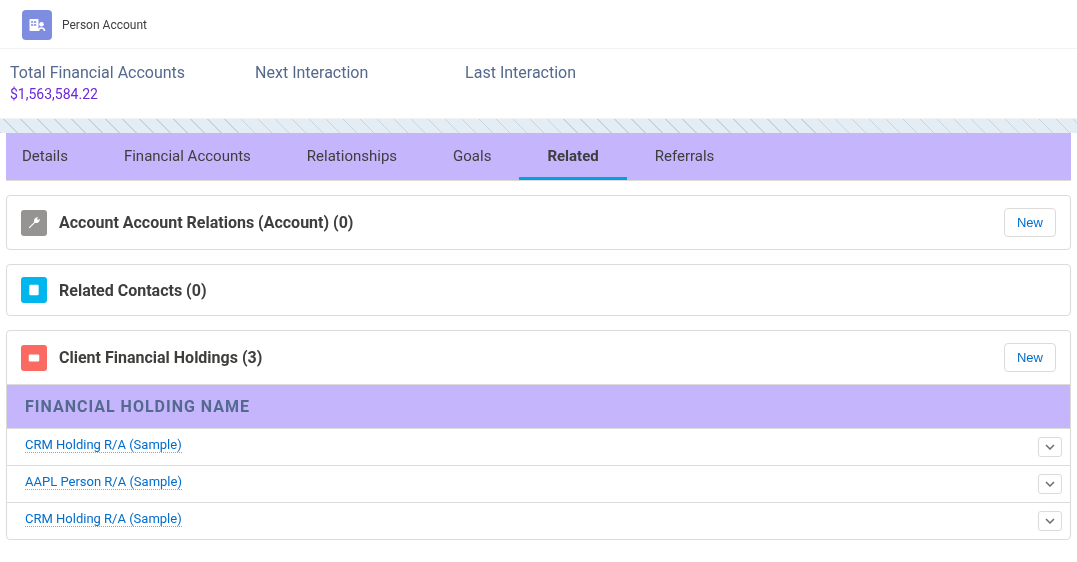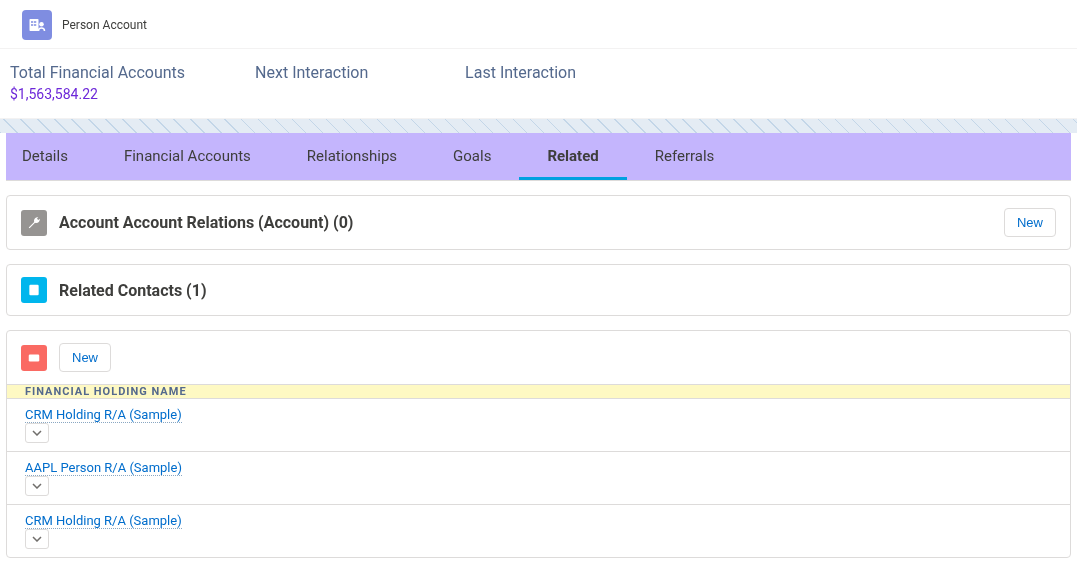--- a/index.html
+++ b/index.html
@@ -113,36 +113,35 @@
     background: #fff;
     color: var(--link);
     border-radius: 4px;
     padding: 6px 12px;
     font-size: 13px;
     cursor: pointer;
   }
 
   
   .col-header {
-    background: #fef9c3;
+    background: #c4b5fd;
     border-top: 1px solid var(--border);
     border-bottom: 1px solid var(--border);
-    padding: 0 18px;
-    font-size: 11px;
+    padding: 12px 18px;
+    font-size: 16px;
     letter-spacing: 1px;
     font-weight: 700;
     color: var(--text-light);
     text-transform: uppercase;
   }
   .data-row {
     display: flex;
-    align-items: flex-start;
+    align-items: flex-end;
     border-bottom: 1px solid var(--border);
     padding: 8px 8px 8px 18px;
-    flex-direction: column;
   }
   .data-row:last-child { border-bottom: none; }
   .data-link {
     color: var(--link);
     border-bottom: 1px dotted #8aa7c2;
     cursor: pointer;
     flex: 1;
     align-self: flex-start;
     width: fit-content;
     flex: 0 0 auto;
@@ -218,31 +217,32 @@
   </div>
 </div>
 
 <div class="card">
   <div class="card-header">
     <div class="card-icon ci-blue">
       <svg width="14" height="14" viewBox="0 0 24 24" fill="#fff">
         <rect x="4" y="3" width="16" height="18" rx="2"></rect>
       </svg>
     </div>
-    <div class="card-title">Related Contacts (1)</div>
+    <div class="card-title">Related Contacts (0)</div>
   </div>
 </div>
 
 <div class="card">
   <div class="card-header">
     <div class="card-icon ci-coral">
       <svg width="14" height="14" viewBox="0 0 24 24" fill="#fff">
         <rect x="3" y="6" width="18" height="12" rx="2"></rect>
       </svg>
     </div>
+    <div class="card-title">Client Financial Holdings (3)</div>
     <button class="card-action">New</button>
   </div>
 
   <div class="col-header">Financial Holding Name</div>
 
   <div class="data-row">
     <span class="data-link">CRM Holding R/A (Sample)</span>
     <span class="spacer"></span>
     <div class="row-menu">
       <svg width="10" height="6" viewBox="0 0 10 6">

